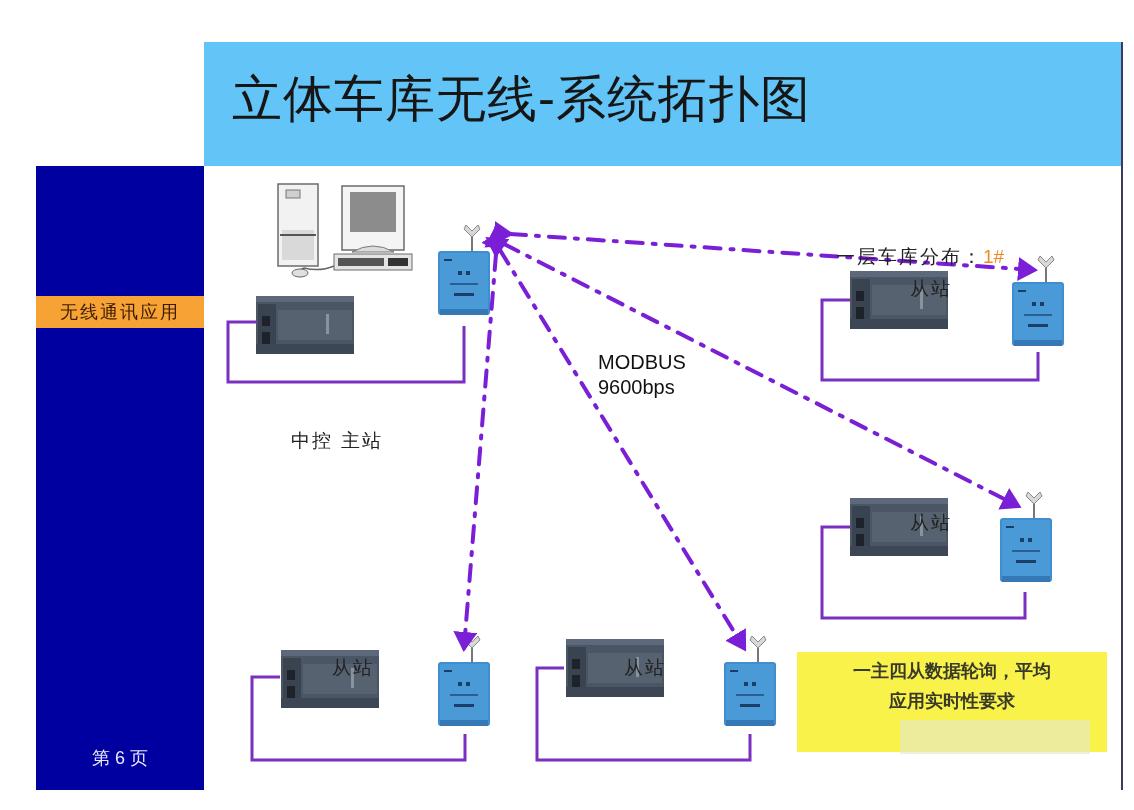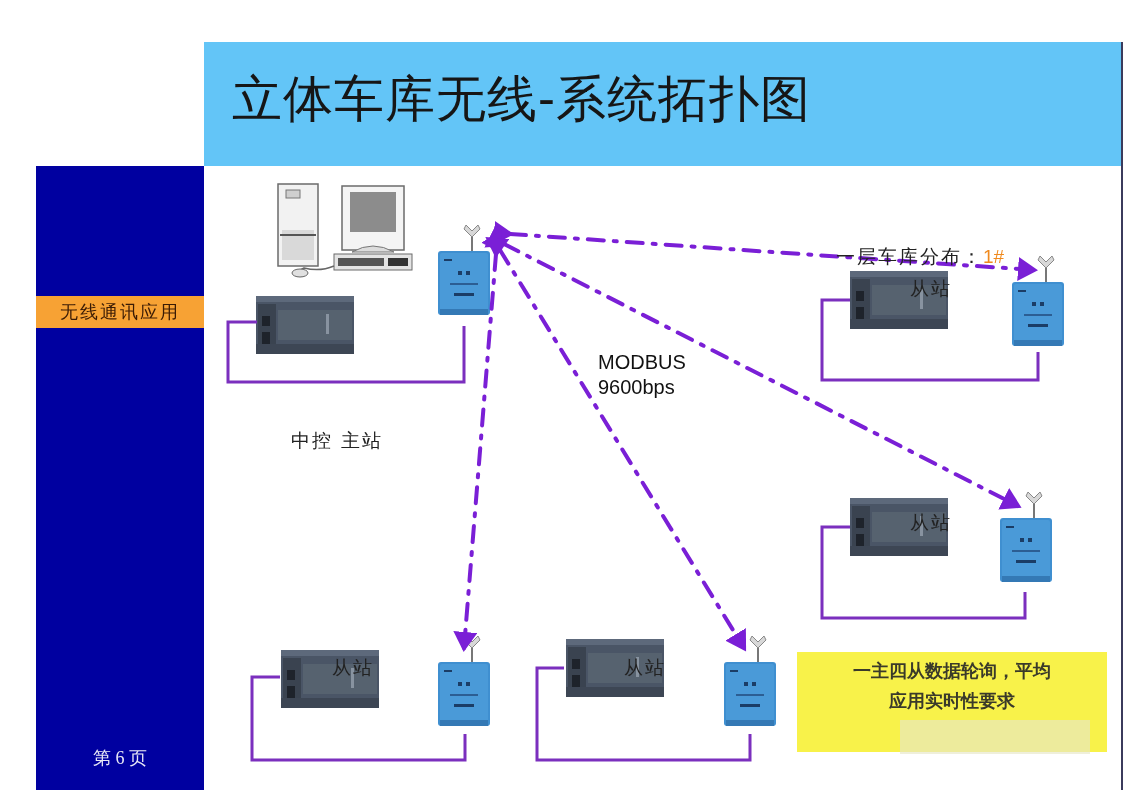--- a/index.html
+++ b/index.html
@@ -29,21 +29,21 @@
       background: #0000a0;
     }
     .sidebar-tag {
       position: absolute; left: 0; top: 122px; width: 168px; height: 32px;
       background: #f7a234;
       font-family: "DejaVu Serif", serif; font-size: 18px; color: #3a1b05;
       line-height: 32px; text-align: center; letter-spacing: 2px; margin-top: 8px;
     }
     .page-num {
       position: absolute; left: 0; top: 580px; width: 168px; text-align: center;
-      font-family: Liberation Serif, serif; font-size: 18px; color: #e8e8f6;
+      font-family: Liberation Sans, sans-serif; font-size: 18px; color: #e8e8f6;
     }
     svg.diagram { position: absolute; left: 0; top: 0; }
     .label {
       position: absolute; font-family: "DejaVu Serif", serif; font-size: 19px; color: #222;
       white-space: nowrap; letter-spacing: 2px; margin-top: 36px;
     }
     .label .num { font-family: "Liberation Sans", sans-serif; color: #f08a1e; letter-spacing: 0; }
     .modbus {
       position: absolute; left: 598px; top: 350px; width: 110px; 
       font-family: "Liberation Sans", sans-serif; font-size: 20px; color: #111; line-height: 25px;

